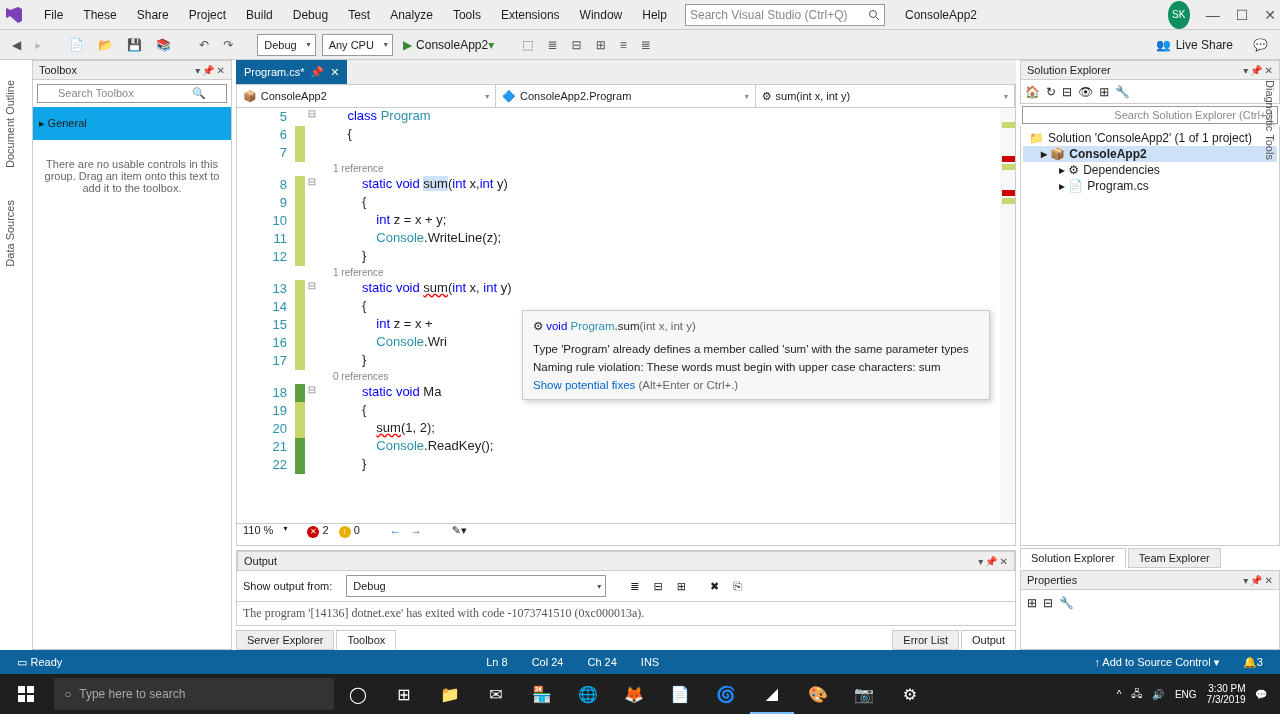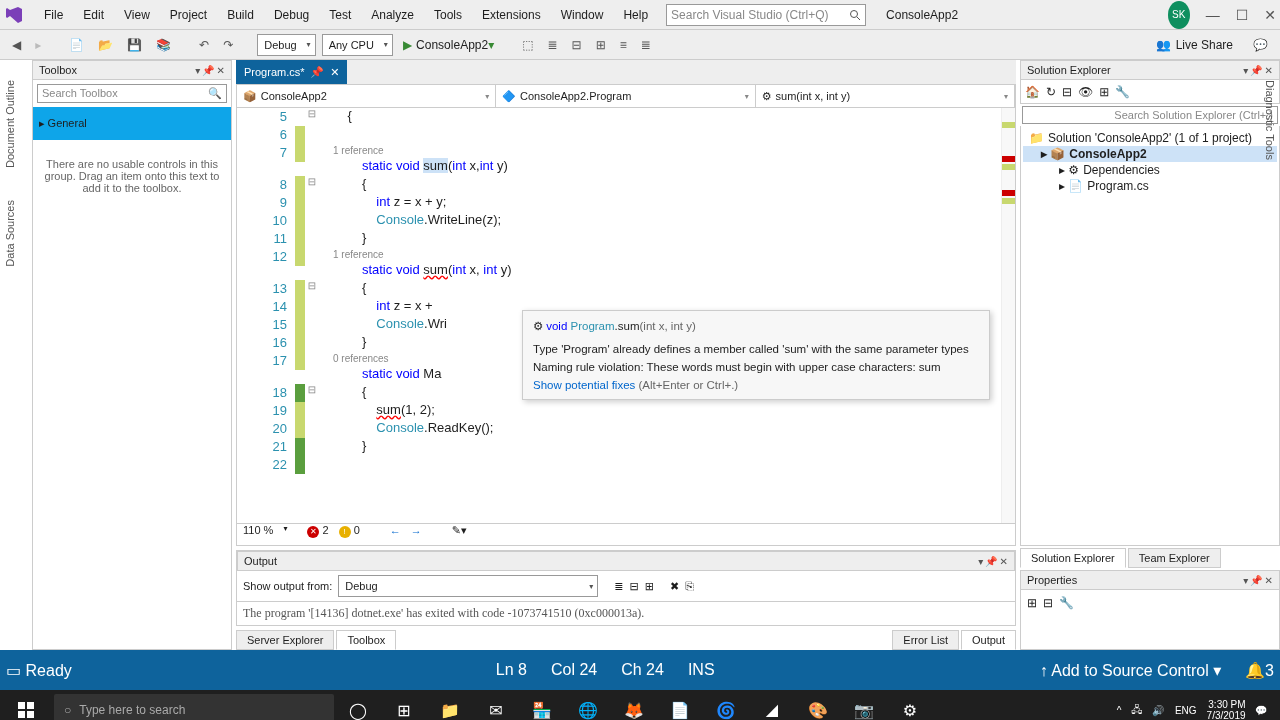--- a/index.html
+++ b/index.html
@@ -15,21 +15,21 @@
 .toolbar { height:30px; display:flex; align-items:center; padding:0 8px; gap:6px; background:#eee; border-bottom:1px solid #ccc; }
 .tbtn { padding:2px 4px; display:flex; align-items:center; color:#555; }
 .tdrop { height:22px; border:1px solid #999; background:#fff; padding:0 18px 0 6px; font-size:11px; display:flex; align-items:center; position:relative; }
 .tdrop::after { content:"▾"; position:absolute; right:4px; font-size:8px; color:#555; }
 .play { color:#388a34; }
 .sidetab { position:absolute; left:4px; top:80px; writing-mode:vertical-rl; transform:rotate(180deg); font-size:11px; color:#555; }
 .main { display:flex; height:590px; }
 .lcol { width:200px; margin-left:32px; display:flex; flex-direction:column; }
 .panel-hdr { background:#eee; border:1px solid #ccc; padding:3px 6px; font-size:11px; display:flex; align-items:center; justify-content:space-between; }
 .toolbox { border:1px solid #ccc; border-top:none; flex:1; }
-.tb-search { border:1px solid #999; margin:4px; padding:2px 4px; color:#888; font-size:11px; display:flex; }
+.tb-search { border:1px solid #999; margin:4px; padding:2px 20px; color:#888; font-size:11px; display:flex; }
 .tb-cat { background:#0ea5e9; padding:10px 6px; font-size:11px; }
 .tb-msg { padding:18px 10px; text-align:center; color:#666; font-size:11px; }
 .ccol { flex:1; display:flex; flex-direction:column; margin:0 4px; }
 .tabstrip { height:24px; display:flex; background:#eee; }
 .filetab { background:#0e639c; color:#fff; padding:3px 8px; font-size:11px; display:flex; align-items:center; gap:6px; }
 .filetab .x { font-size:11px; }
 .navbar { height:24px; display:flex; border:1px solid #ccc; background:#fff; }
 .navdrop { flex:1; border-right:1px solid #ccc; padding:2px 6px; font-size:11px; display:flex; align-items:center; gap:4px; }
 .navdrop::after { content:"▾"; margin-left:auto; font-size:8px; color:#888; }
 .editor { flex:1; display:flex; background:#fff; font-family:Consolas,monospace; font-size:13px; position:relative; border:1px solid #ccc; border-top:none; overflow:hidden; }
@@ -60,40 +60,40 @@
 .out-body { padding:4px 6px; font-family:Consolas; font-size:12px; color:#555; }
 .bottomtabs { display:flex; height:22px; align-items:end; gap:2px; }
 .btab { padding:3px 10px; font-size:11px; border:1px solid #ccc; background:#eee; }
 .btab.active { background:#fff; border-bottom-color:#fff; }
 .rcol { width:260px; display:flex; flex-direction:column;text-align:right; }
 .sln-tb { height:24px; border:1px solid #ccc; border-top:none; display:flex; align-items:center; gap:6px; padding:0 4px; }
 .sln-search { border:1px solid #999; margin:2px; padding:2px 4px; color:#888; font-size:11px; }
 .tree { border:1px solid #ccc; border-top:none; flex:1; padding:4px 2px; font-size:12px; }
 .tree .tn { padding:1px 0 1px 6px; display:flex; align-items:center; gap:4px; }
 .tree .tn.sel { background:#cde2f7; font-weight:bold; }
-.statusbar { height:40px; background:#0e639c; color:#fff; display:flex; align-items:center; padding:0 6px; font-size:16px; gap:24px; }
+.statusbar { height:24px; background:#0e639c; color:#fff; display:flex; align-items:center; padding:0 17px; font-size:11px; gap:24px; }
 .taskbar { height:40px; background:#1f1f1f; display:flex; align-items:center; padding:0 4px; gap:2px; }
 .tbicon { width:44px; height:40px; display:flex; align-items:center; justify-content:center; color:#fff; font-size:16px; }
 .winsearch { flex:0 0 280px; height:32px; background:#333; border-radius:2px; display:flex; align-items:center; padding:0 10px; color:#aaa; margin-left:4px; }
 .tray { margin-left:auto; display:flex; align-items:center; gap:10px; color:#fff; font-size:10px; padding-right:8px; }
 svg { display:block; }
 .hdricons { display:flex; gap:2px; font-size:10px; color:#555; }
 </style>
 </head>
 <body>
 
 <div class="menubar">
   <span class="vs-logo">
     <svg width="20" height="20" viewBox="0 0 20 20">
         <path d="M14 2l4 2v12l-4 2-8-7-3 2-1-1V4l1-1 3 2 8-3z" fill="#7b3fb8"></path>
       </svg>
   </span>
   <span class="mi">File</span>
-  <span class="mi">Edit</span>
-  <span class="mi">View</span>
+  <span class="mi">These</span>
+  <span class="mi">Share</span>
   <span class="mi">Project</span>
   <span class="mi">Build</span>
   <span class="mi">Debug</span>
   <span class="mi">Test</span>
   <span class="mi">Analyze</span>
   <span class="mi">Tools</span>
   <span class="mi">Extensions</span>
   <span class="mi">Window</span>
   <span class="mi">Help</span>
   <div class="searchbox">
@@ -240,20 +240,21 @@
           <div></div>
           <div></div>
           <div style="height:14px"></div>
           <div>⊟</div>
           <div></div>
           <div></div>
           <div></div>
           <div></div>
         </div>
       <div class="code" id="codebody">
+          <div class="ln">    <span class="kw">class</span> <span class="tp">Program</span></div>
           <div class="ln">    {</div>
           <div class="ln"></div>
           <div class="ref">        1 reference</div>
           <div class="ln">        <span class="kw">static</span> <span class="kw">void</span> <span class="hl">sum</span>(<span class="kw">int</span> x,<span class="kw">int</span> y)</div>
           <div class="ln">        {</div>
           <div class="ln">            <span class="kw">int</span> z = x + y;</div>
           <div class="ln">            <span class="tp">Console</span>.WriteLine(z);</div>
           <div class="ln">        }</div>
           <div class="ref">        1 reference</div>
           <div class="ln">        <span class="kw">static</span> <span class="kw">void</span> <span class="err">sum</span>(<span class="kw">int</span> x, <span class="kw">int</span> y)</div>
@@ -295,21 +296,21 @@
 
     <div class="output">
       <div class="panel-hdr">
         <span>Output</span>
         <span class="hdricons">
             <span>▾</span>
             <span>📌</span>
             <span>✕</span>
           </span>
       </div>
-      <div style="display:flex;align-items:center;padding:4px 6px;gap:6px;border-bottom:1px solid #ccc;font-size:11px">
+      <div style="display:flex;align-items:center;padding:4px 6px;gap:14px;border-bottom:1px solid #ccc;font-size:11px">
         <span>Show output from:</span>
         <div class="tdrop" style="width:260px">Debug</div>
         <span style="margin-left:10px">≣</span>
         <span>⊟</span>
         <span>⊞</span>
         <span style="margin-left:10px">✖</span>
         <span>⎘</span>
       </div>
       <div class="out-body">The program '[14136] dotnet.exe' has exited with code -1073741510 (0xc000013a).</div>
     </div>

